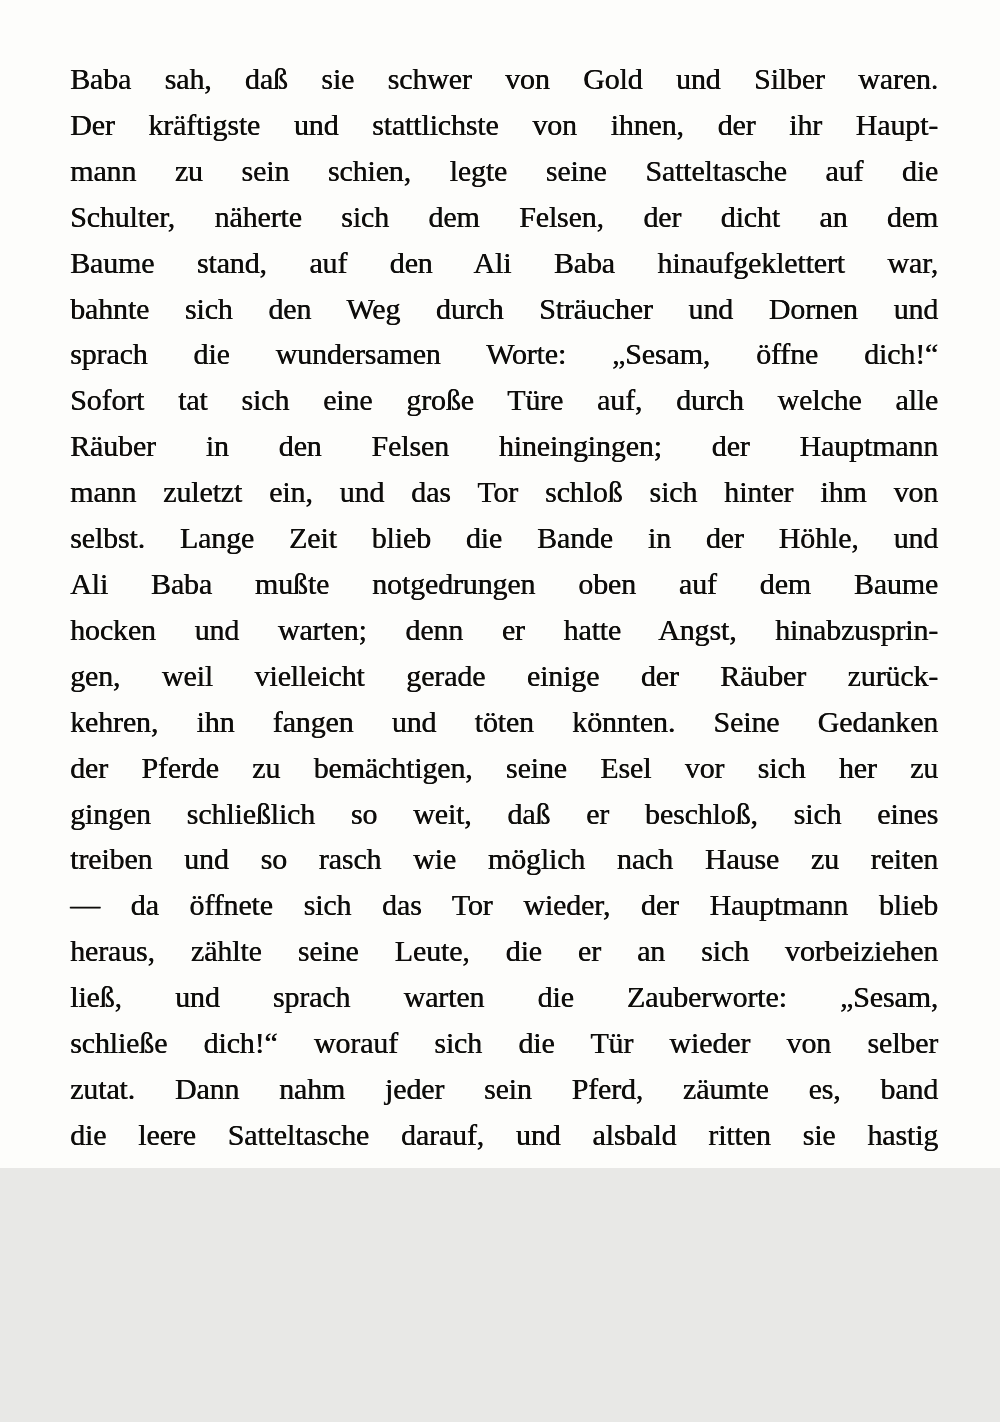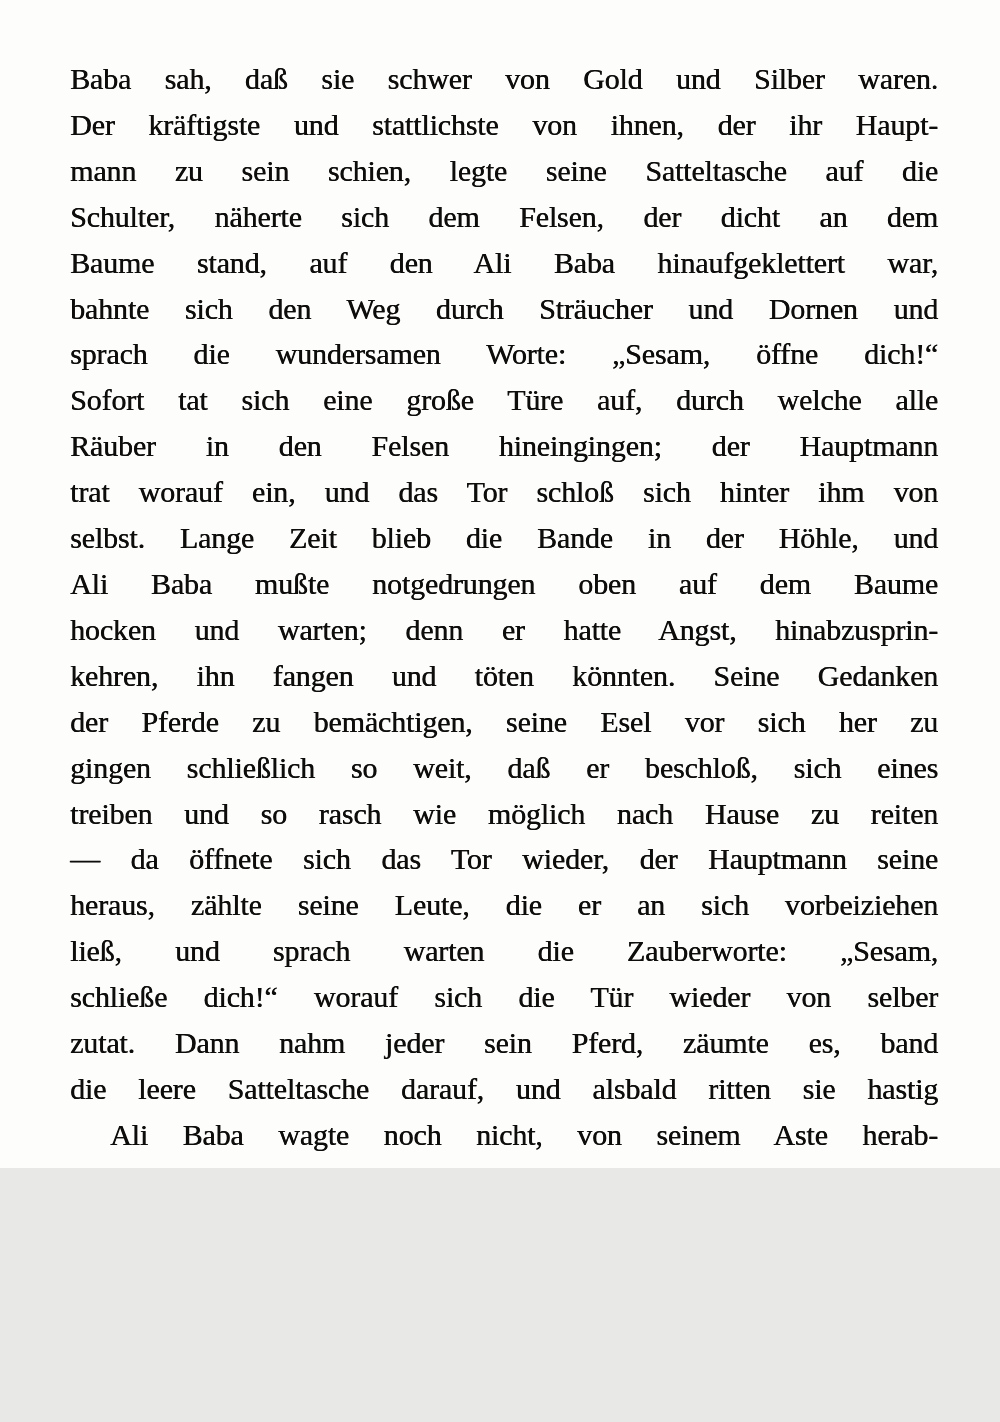--- a/index.html
+++ b/index.html
@@ -78,29 +78,30 @@
   <div class="text-block">
       <div class="line">Baba sah, daß sie schwer von Gold und Silber waren.</div>
       <div class="line">Der kräftigste und stattlichste von ihnen, der ihr Haupt-</div>
       <div class="line">mann zu sein schien, legte seine Satteltasche auf die</div>
       <div class="line">Schulter, näherte sich dem Felsen, der dicht an dem</div>
       <div class="line">Baume stand, auf den Ali Baba hinaufgeklettert war,</div>
       <div class="line">bahnte sich den Weg durch Sträucher und Dornen und</div>
       <div class="line">sprach die wundersamen Worte: „Sesam, öffne dich!“</div>
       <div class="line">Sofort tat sich eine große Türe auf, durch welche alle</div>
       <div class="line">Räuber in den Felsen hineingingen; der Hauptmann</div>
-      <div class="line">trat worauf ein, und das Tor schloß sich hinter ihm von</div>
+      <div class="line">mann zuletzt ein, und das Tor schloß sich hinter ihm von</div>
       <div class="line">selbst. Lange Zeit blieb die Bande in der Höhle, und</div>
       <div class="line">Ali Baba mußte notgedrungen oben auf dem Baume</div>
       <div class="line">hocken und warten; denn er hatte Angst, hinabzusprin-</div>
+      <div class="line">gen, weil vielleicht gerade einige der Räuber zurück-</div>
       <div class="line">kehren, ihn fangen und töten könnten. Seine Gedanken</div>
       <div class="line">der Pferde zu bemächtigen, seine Esel vor sich her zu</div>
       <div class="line">gingen schließlich so weit, daß er beschloß, sich eines</div>
       <div class="line">treiben und so rasch wie möglich nach Hause zu reiten</div>
-      <div class="line">— da öffnete sich das Tor wieder, der Hauptmann seine</div>
+      <div class="line">— da öffnete sich das Tor wieder, der Hauptmann blieb</div>
       <div class="line">heraus, zählte seine Leute, die er an sich vorbeiziehen</div>
       <div class="line">ließ, und sprach warten die Zauberworte: „Sesam,</div>
       <div class="line">schließe dich!“ worauf sich die Tür wieder von selber</div>
       <div class="line">zutat. Dann nahm jeder sein Pferd, zäumte es, band</div>
       <div class="line">die leere Satteltasche darauf, und alsbald ritten sie hastig</div>
       <div class="line indent">Ali Baba wagte noch nicht, von seinem Aste herab-</div>
     </div>
 
   <span class="ink-speckle"></span>
 

